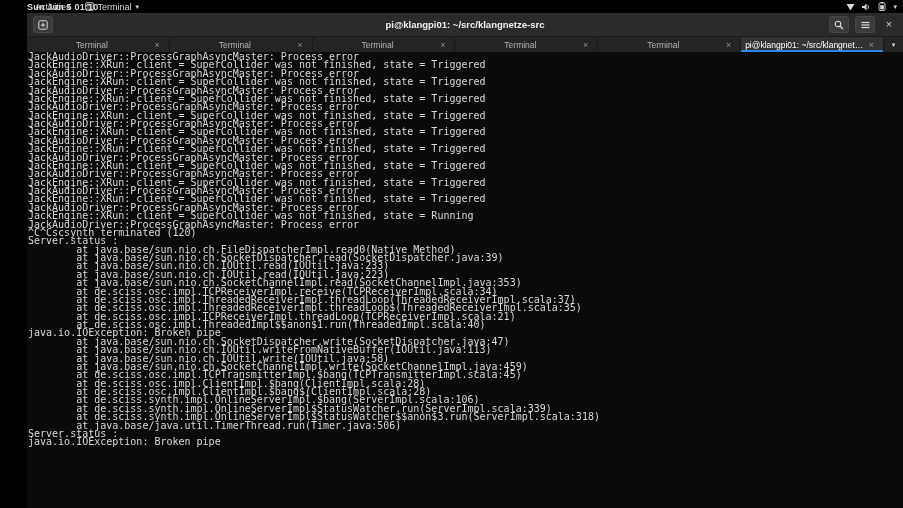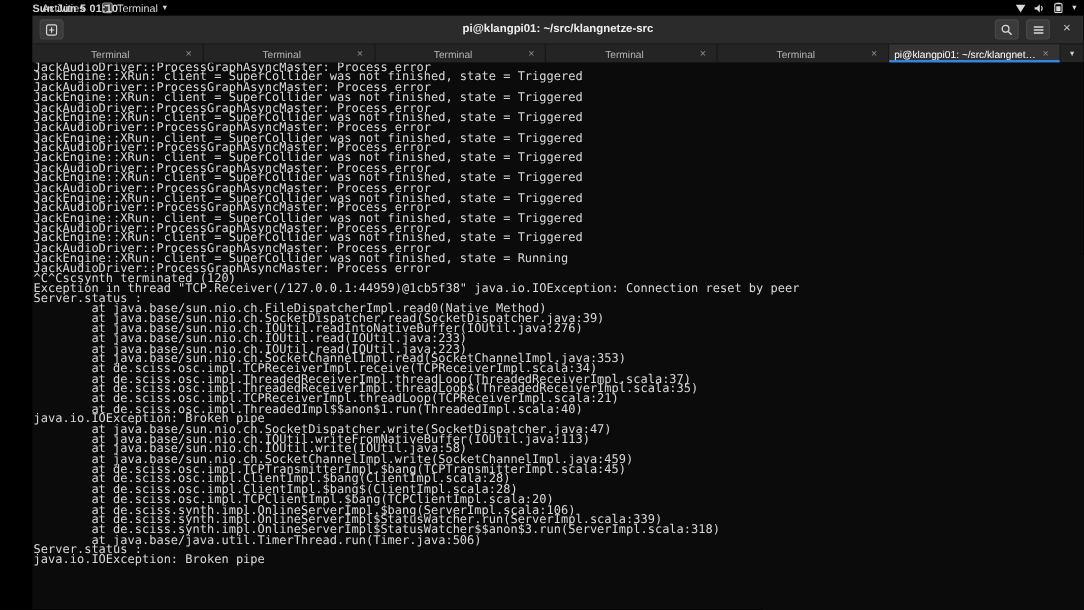--- a/index.html
+++ b/index.html
@@ -170,42 +170,39 @@
       <div class="term-line">JackAudioDriver::ProcessGraphAsyncMaster: Process error</div>
       <div class="term-line">JackEngine::XRun: client = SuperCollider was not finished, state = Triggered</div>
       <div class="term-line">JackAudioDriver::ProcessGraphAsyncMaster: Process error</div>
       <div class="term-line">JackEngine::XRun: client = SuperCollider was not finished, state = Triggered</div>
       <div class="term-line">JackAudioDriver::ProcessGraphAsyncMaster: Process error</div>
       <div class="term-line">JackEngine::XRun: client = SuperCollider was not finished, state = Triggered</div>
       <div class="term-line">JackAudioDriver::ProcessGraphAsyncMaster: Process error</div>
       <div class="term-line">JackEngine::XRun: client = SuperCollider was not finished, state = Running</div>
       <div class="term-line">JackAudioDriver::ProcessGraphAsyncMaster: Process error</div>
       <div class="term-line">^C^Cscsynth terminated (120)</div>
-      <div class="term-line">Exception in thread "TCP.Receiver(/127.0.0.1:44959)@1cb5f38" java.io.IOException: Connection reset by peer</div>
       <div class="term-line">Server.status :</div>
       <div class="term-line">        at java.base/sun.nio.ch.FileDispatcherImpl.read0(Native Method)</div>
       <div class="term-line">        at java.base/sun.nio.ch.SocketDispatcher.read(SocketDispatcher.java:39)</div>
-      <div class="term-line">        at java.base/sun.nio.ch.IOUtil.readIntoNativeBuffer(IOUtil.java:276)</div>
       <div class="term-line">        at java.base/sun.nio.ch.IOUtil.read(IOUtil.java:233)</div>
       <div class="term-line">        at java.base/sun.nio.ch.IOUtil.read(IOUtil.java:223)</div>
       <div class="term-line">        at java.base/sun.nio.ch.SocketChannelImpl.read(SocketChannelImpl.java:353)</div>
       <div class="term-line">        at de.sciss.osc.impl.TCPReceiverImpl.receive(TCPReceiverImpl.scala:34)</div>
       <div class="term-line">        at de.sciss.osc.impl.ThreadedReceiverImpl.threadLoop(ThreadedReceiverImpl.scala:37)</div>
       <div class="term-line">        at de.sciss.osc.impl.ThreadedReceiverImpl.threadLoop$(ThreadedReceiverImpl.scala:35)</div>
       <div class="term-line">        at de.sciss.osc.impl.TCPReceiverImpl.threadLoop(TCPReceiverImpl.scala:21)</div>
       <div class="term-line">        at de.sciss.osc.impl.ThreadedImpl$$anon$1.run(ThreadedImpl.scala:40)</div>
       <div class="term-line">java.io.IOException: Broken pipe</div>
       <div class="term-line">        at java.base/sun.nio.ch.SocketDispatcher.write(SocketDispatcher.java:47)</div>
       <div class="term-line">        at java.base/sun.nio.ch.IOUtil.writeFromNativeBuffer(IOUtil.java:113)</div>
       <div class="term-line">        at java.base/sun.nio.ch.IOUtil.write(IOUtil.java:58)</div>
       <div class="term-line">        at java.base/sun.nio.ch.SocketChannelImpl.write(SocketChannelImpl.java:459)</div>
       <div class="term-line">        at de.sciss.osc.impl.TCPTransmitterImpl.$bang(TCPTransmitterImpl.scala:45)</div>
       <div class="term-line">        at de.sciss.osc.impl.ClientImpl.$bang(ClientImpl.scala:28)</div>
       <div class="term-line">        at de.sciss.osc.impl.ClientImpl.$bang$(ClientImpl.scala:28)</div>
-      <div class="term-line">        at de.sciss.osc.impl.TCPClientImpl.$bang(TCPClientImpl.scala:20)</div>
       <div class="term-line">        at de.sciss.synth.impl.OnlineServerImpl.$bang(ServerImpl.scala:106)</div>
       <div class="term-line">        at de.sciss.synth.impl.OnlineServerImpl$StatusWatcher.run(ServerImpl.scala:339)</div>
       <div class="term-line">        at de.sciss.synth.impl.OnlineServerImpl$StatusWatcher$$anon$3.run(ServerImpl.scala:318)</div>
       <div class="term-line">        at java.base/java.util.TimerThread.run(Timer.java:506)</div>
       <div class="term-line">Server.status :</div>
       <div class="term-line">java.io.IOException: Broken pipe</div>
     </main>
 
 </div>
 

